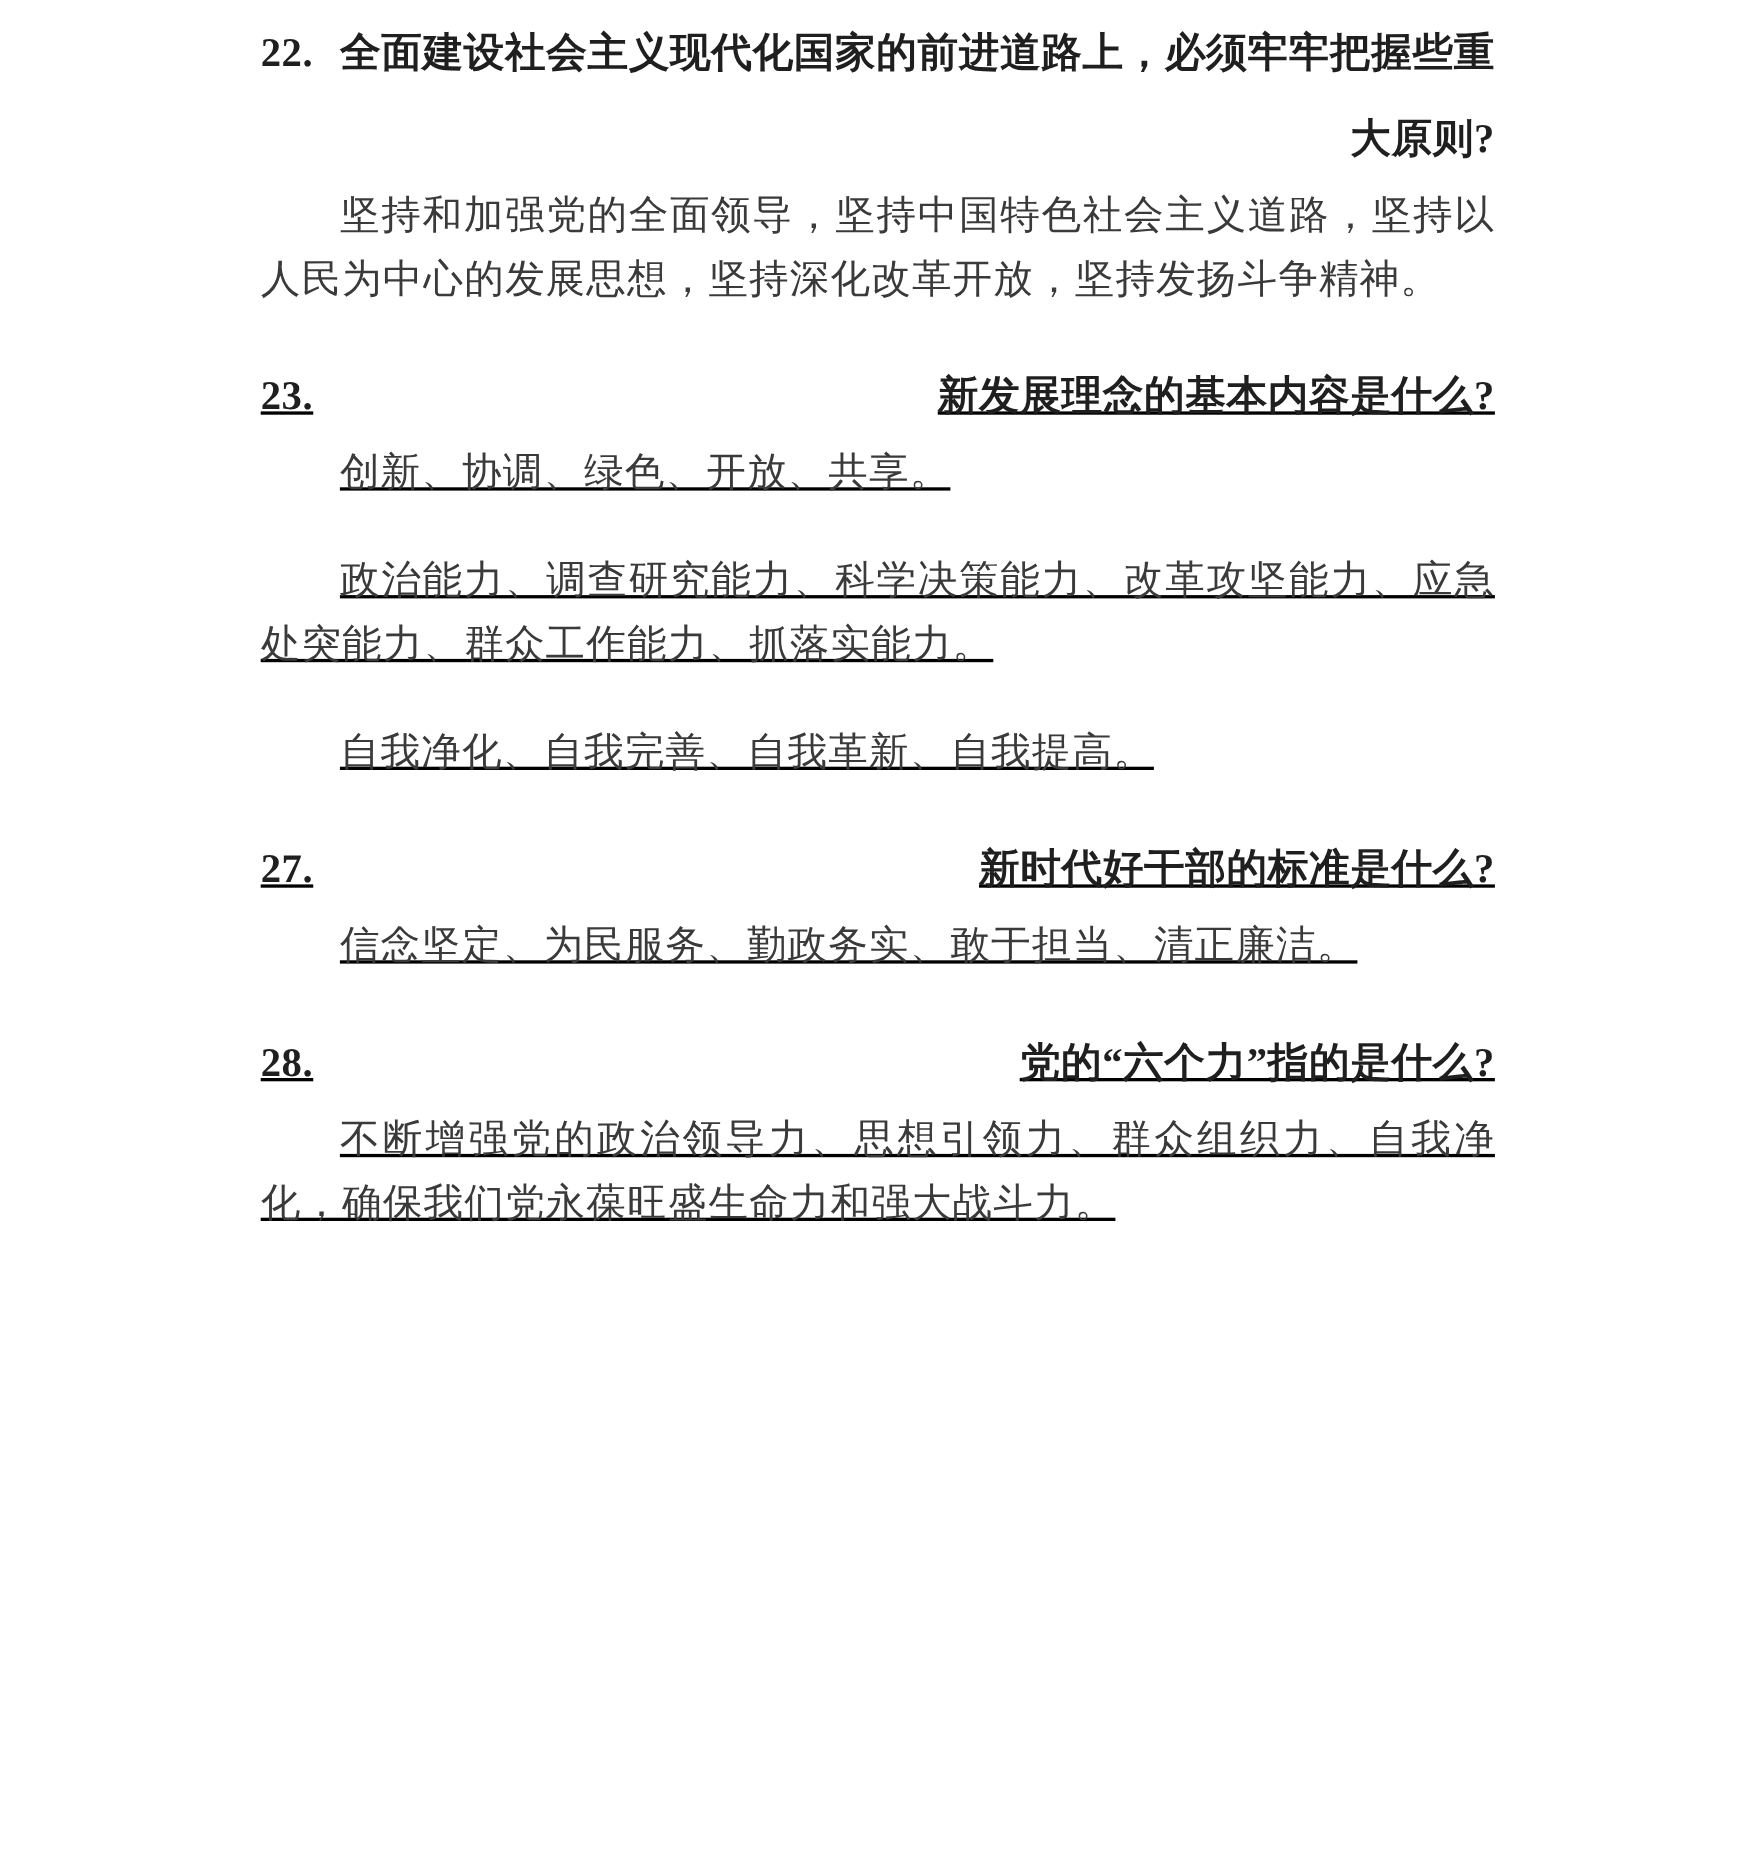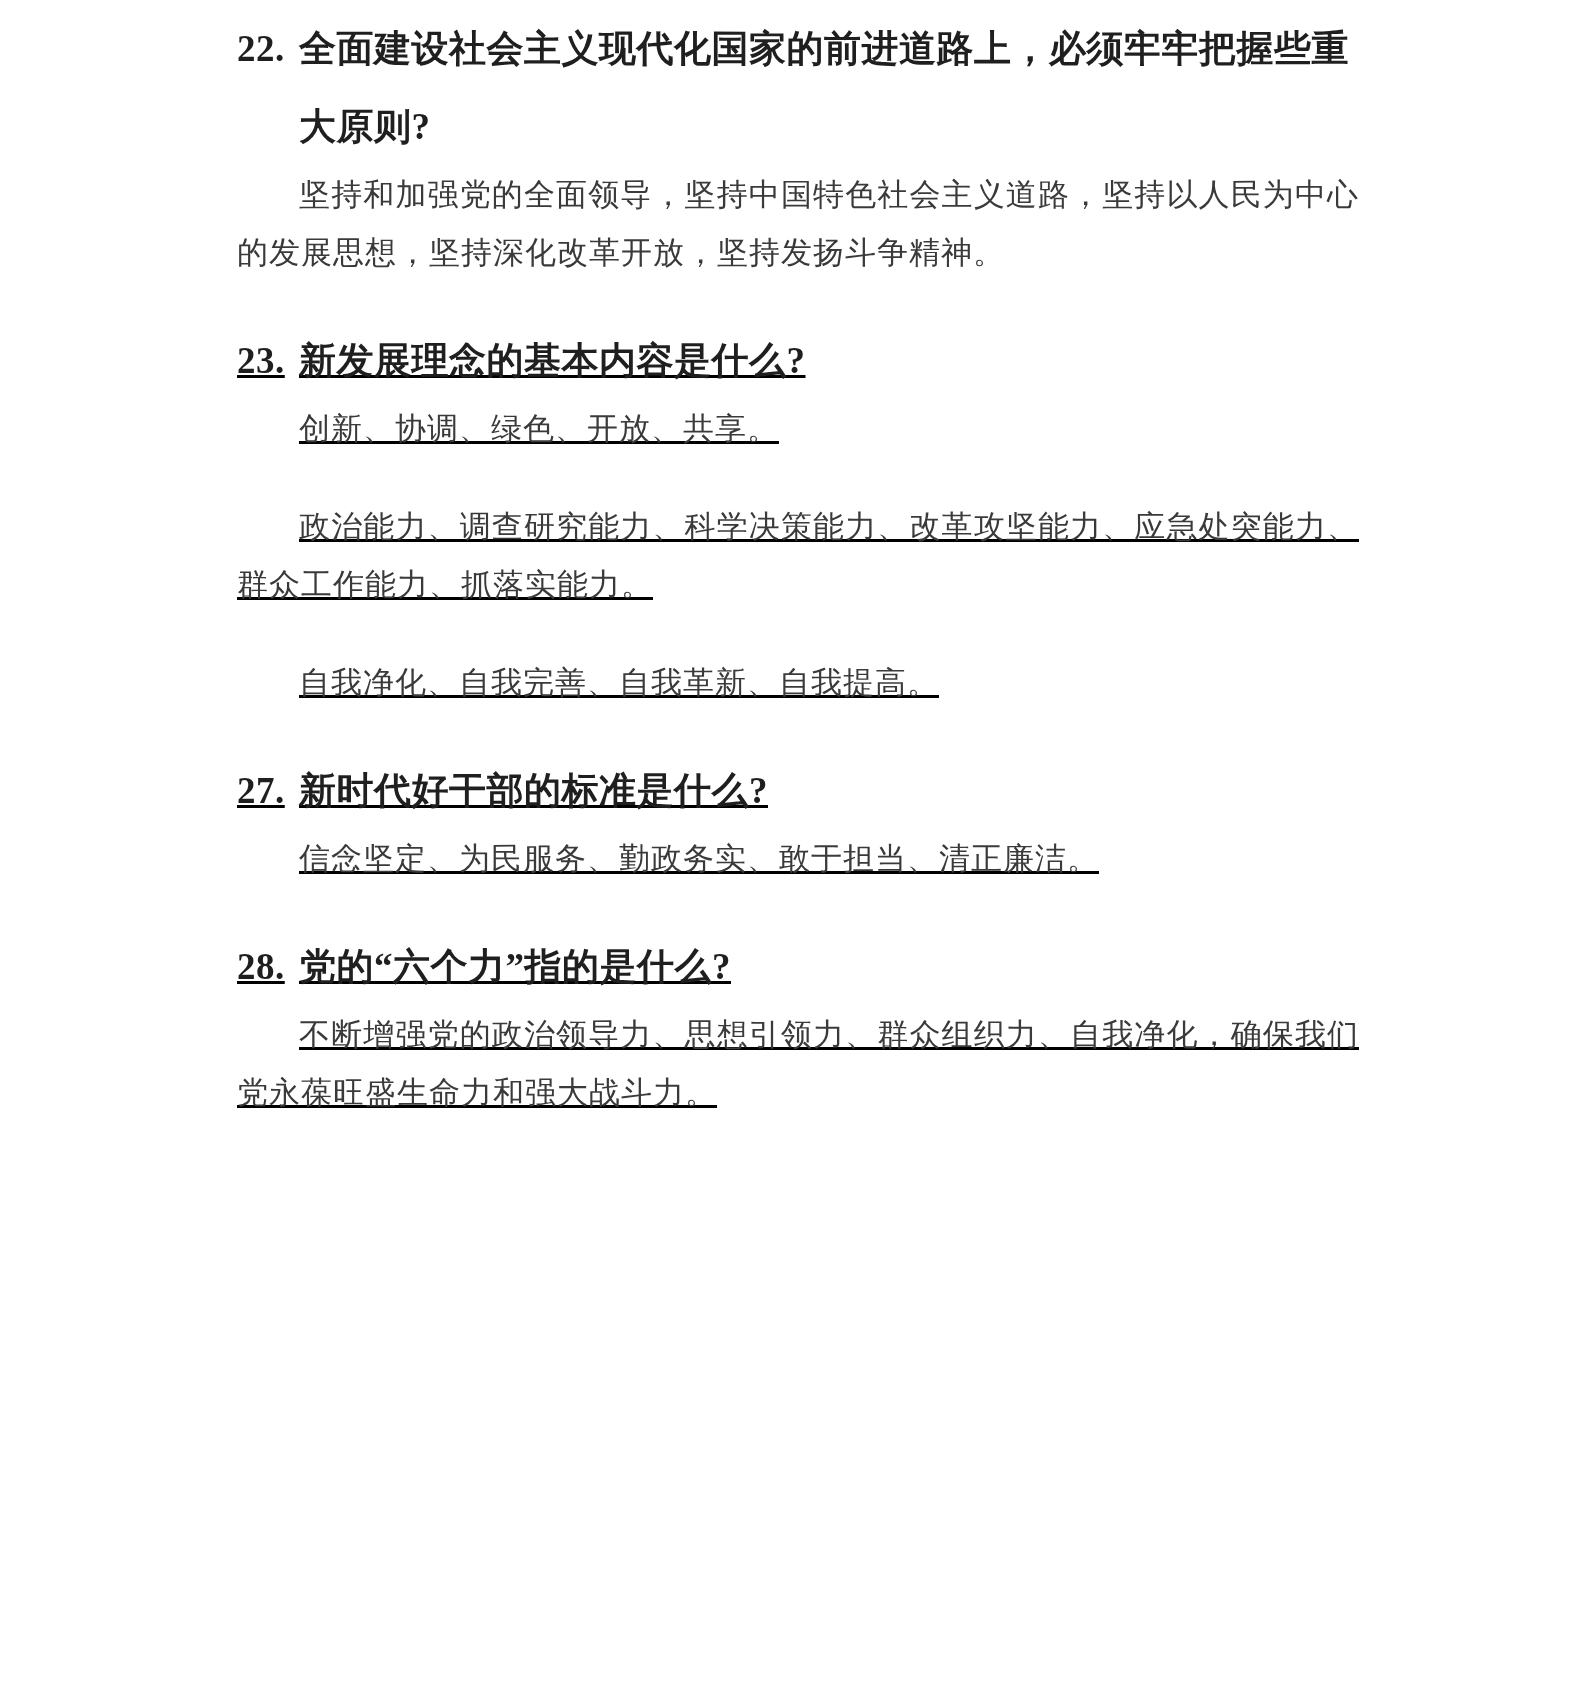--- a/index.html
+++ b/index.html
@@ -36,24 +36,25 @@
     font-weight: bold;
     color: #1f1f1f;
     letter-spacing: 0.5px;
   }
   .q-number {
     flex: 0 0 62px;
     width: 62px;
   }
   .q-text {
     flex: 1 1 auto;
+    text-align: right;
   }
   .answer {
     margin: 0;
-    font-size: 31px;
+    font-size: 36px;
     line-height: 58px;
     font-weight: normal;
     color: #3a3a3a;
     letter-spacing: 1px;
     text-indent: 2em;
     text-align: justify;
     text-justify: inter-ideograph;
   }
 </style>
 </head>

